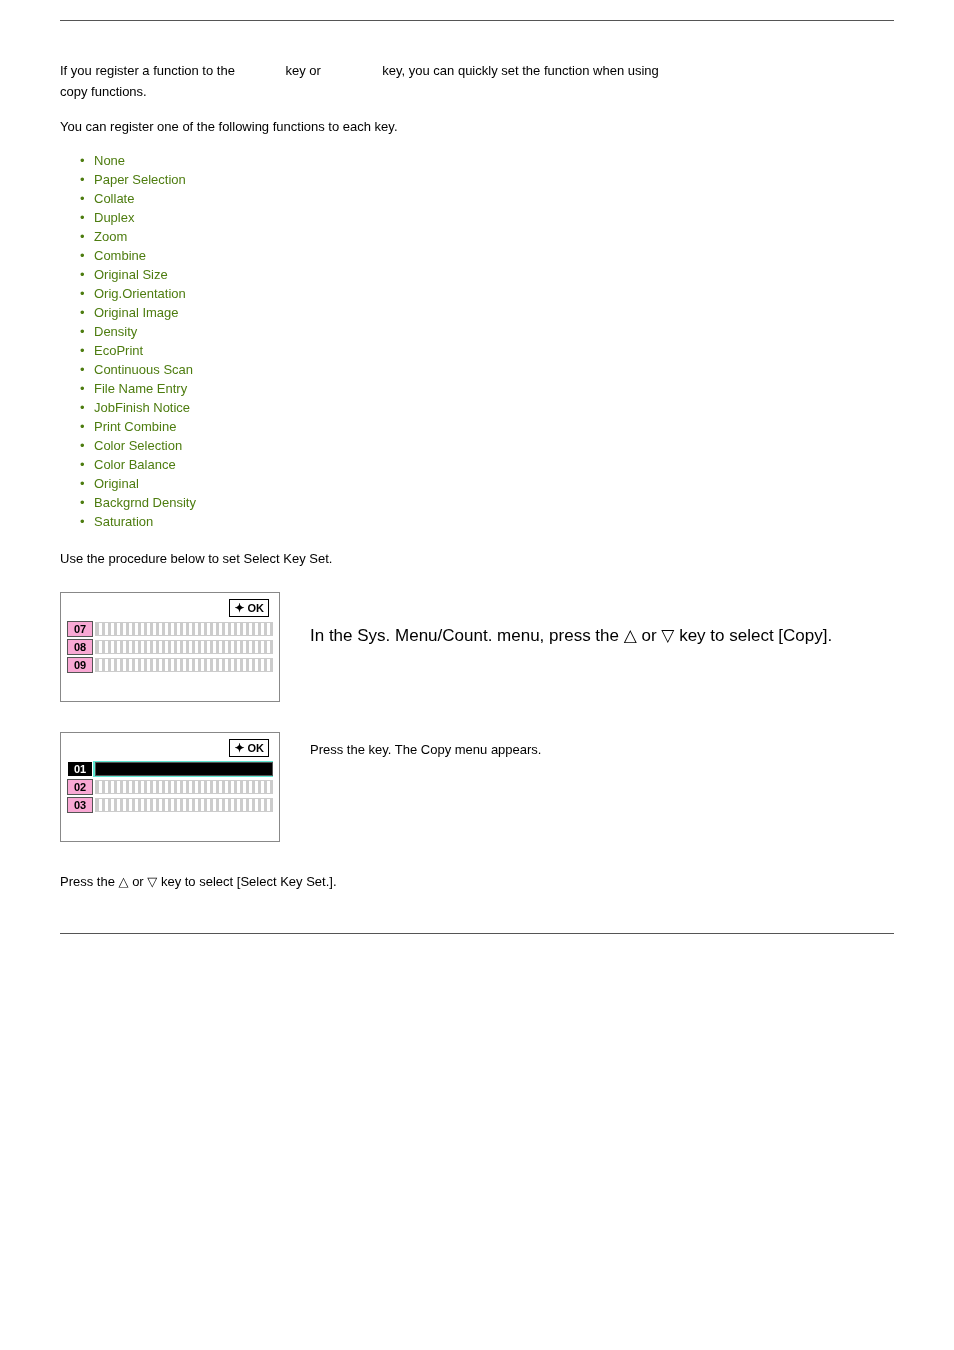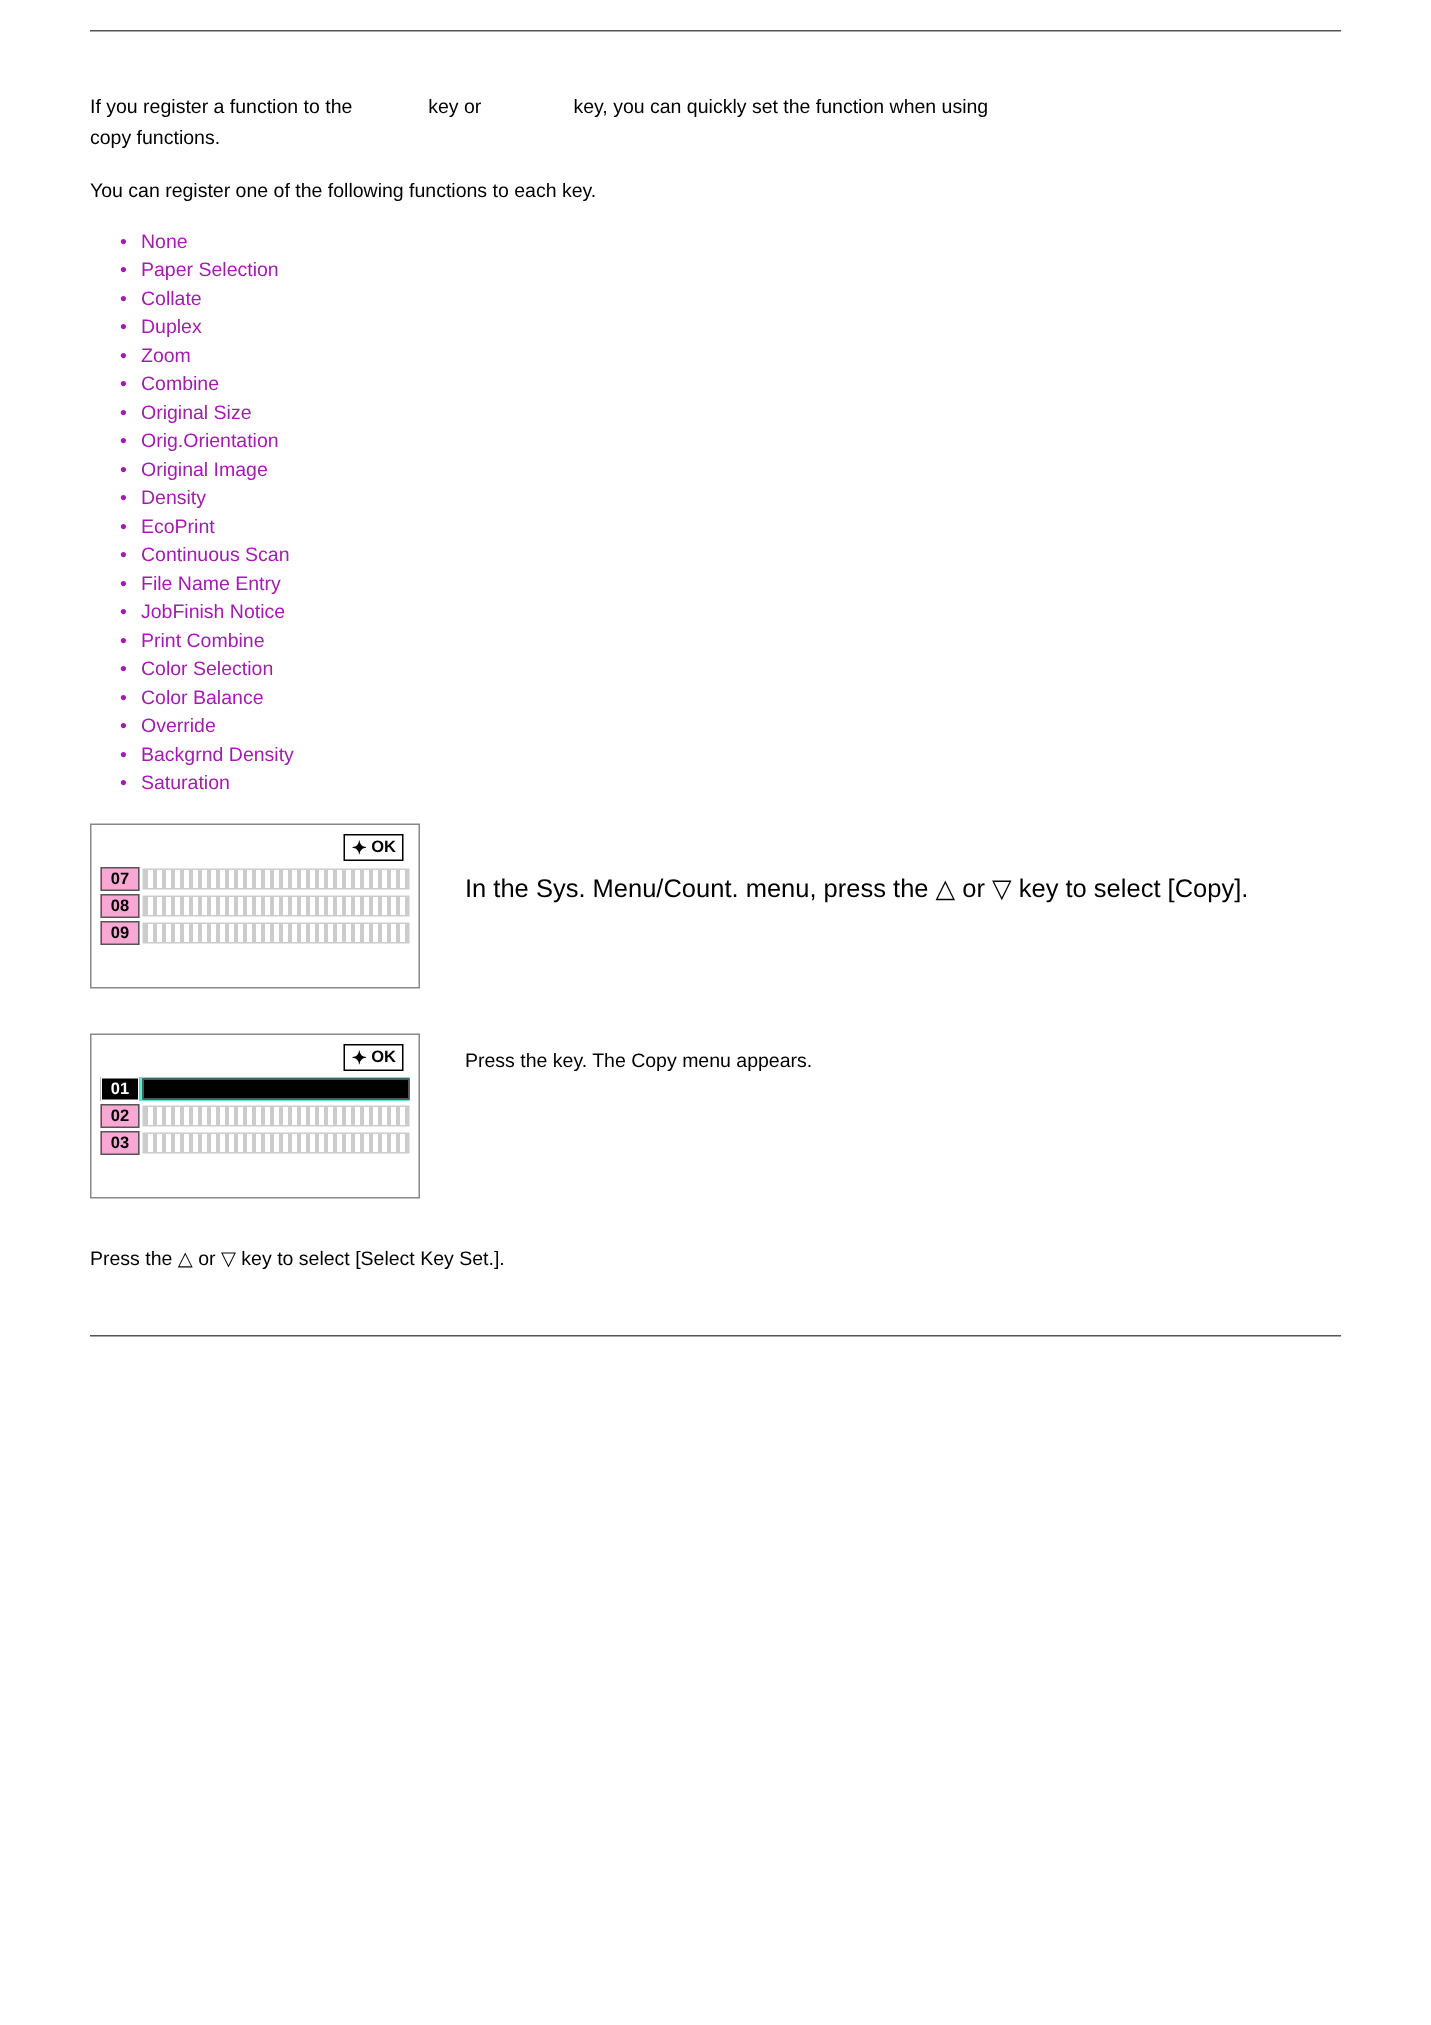--- a/index.html
+++ b/index.html
@@ -37,21 +37,21 @@
     .bullet-list {
       margin-left: 20px;
       margin-bottom: 18px;
     }
 
     .bullet-list li {
       list-style: none;
       padding: 2px 0;
       position: relative;
       padding-left: 14px;
-      color: #a21caf;
+      color: #4d7c0f;
     }
 
     .bullet-list li::before {
       content: "•";
       position: absolute;
       left: 0;
     }
 
     .procedure-text {
       margin-bottom: 22px;
@@ -183,25 +183,26 @@
       <li>Orig.Orientation</li>
       <li>Original Image</li>
       <li>Density</li>
       <li>EcoPrint</li>
       <li>Continuous Scan</li>
       <li>File Name Entry</li>
       <li>JobFinish Notice</li>
       <li>Print Combine</li>
       <li>Color Selection</li>
       <li>Color Balance</li>
-      <li>Override</li>
+      <li>Original</li>
       <li>Backgrnd Density</li>
       <li>Saturation</li>
     </ul>
 
+  <p class="procedure-text">Use the procedure below to set Select Key Set.</p>
 
   <div class="procedure-section">
     <div class="menu-box">
       <div class="menu-box-header">
         <div class="ok-button">
           <span class="cross-icon">✦</span>
           <span>OK</span>
         </div>
       </div>
       <div class="menu-item">

